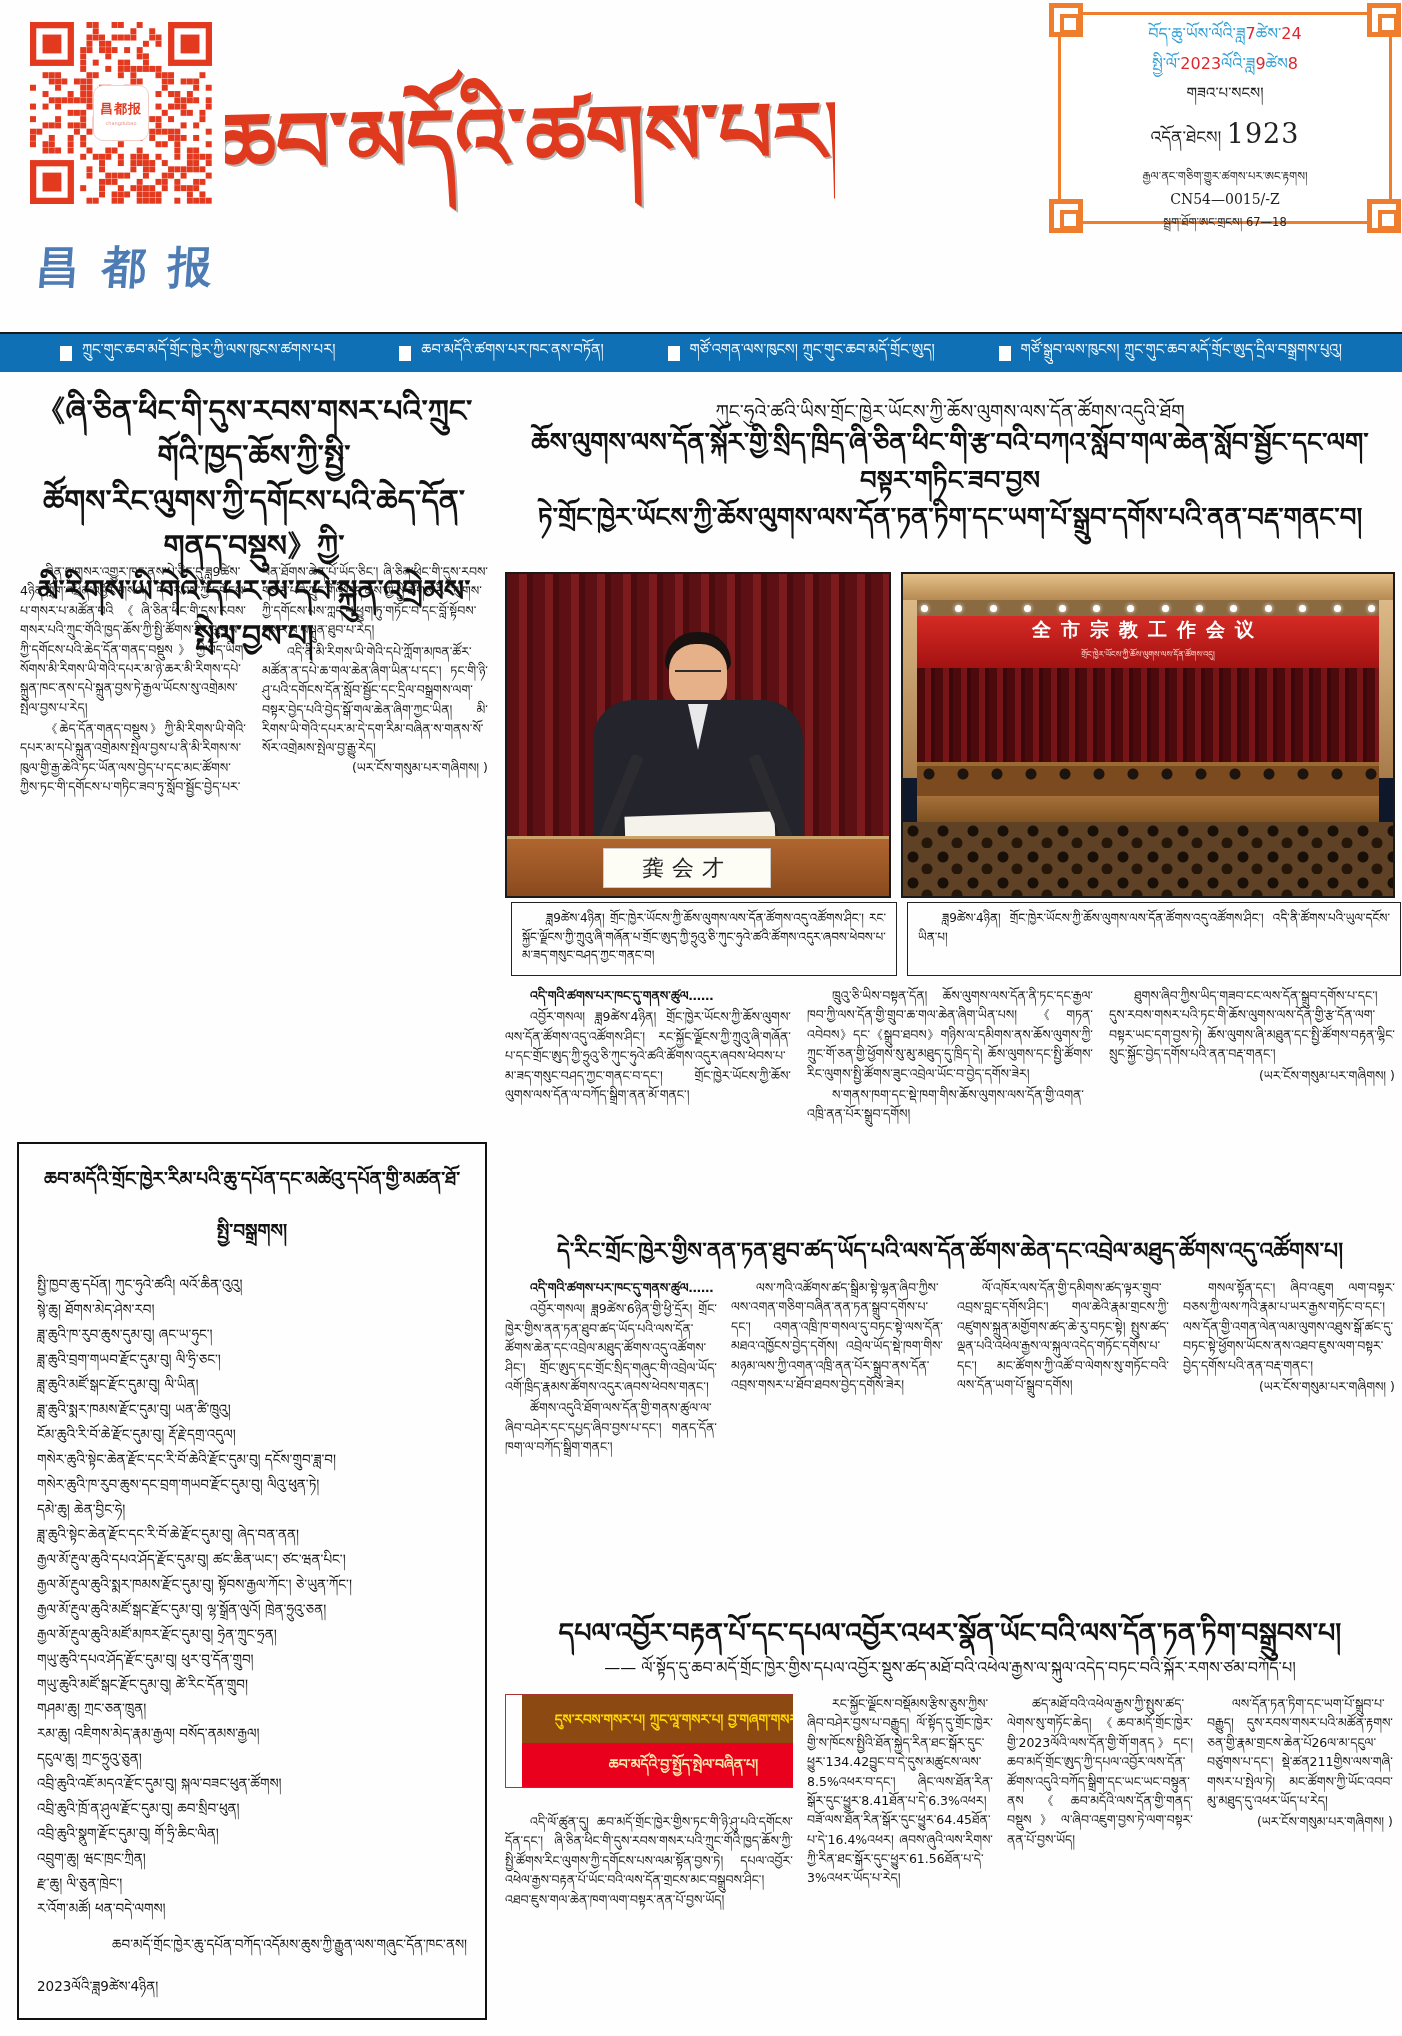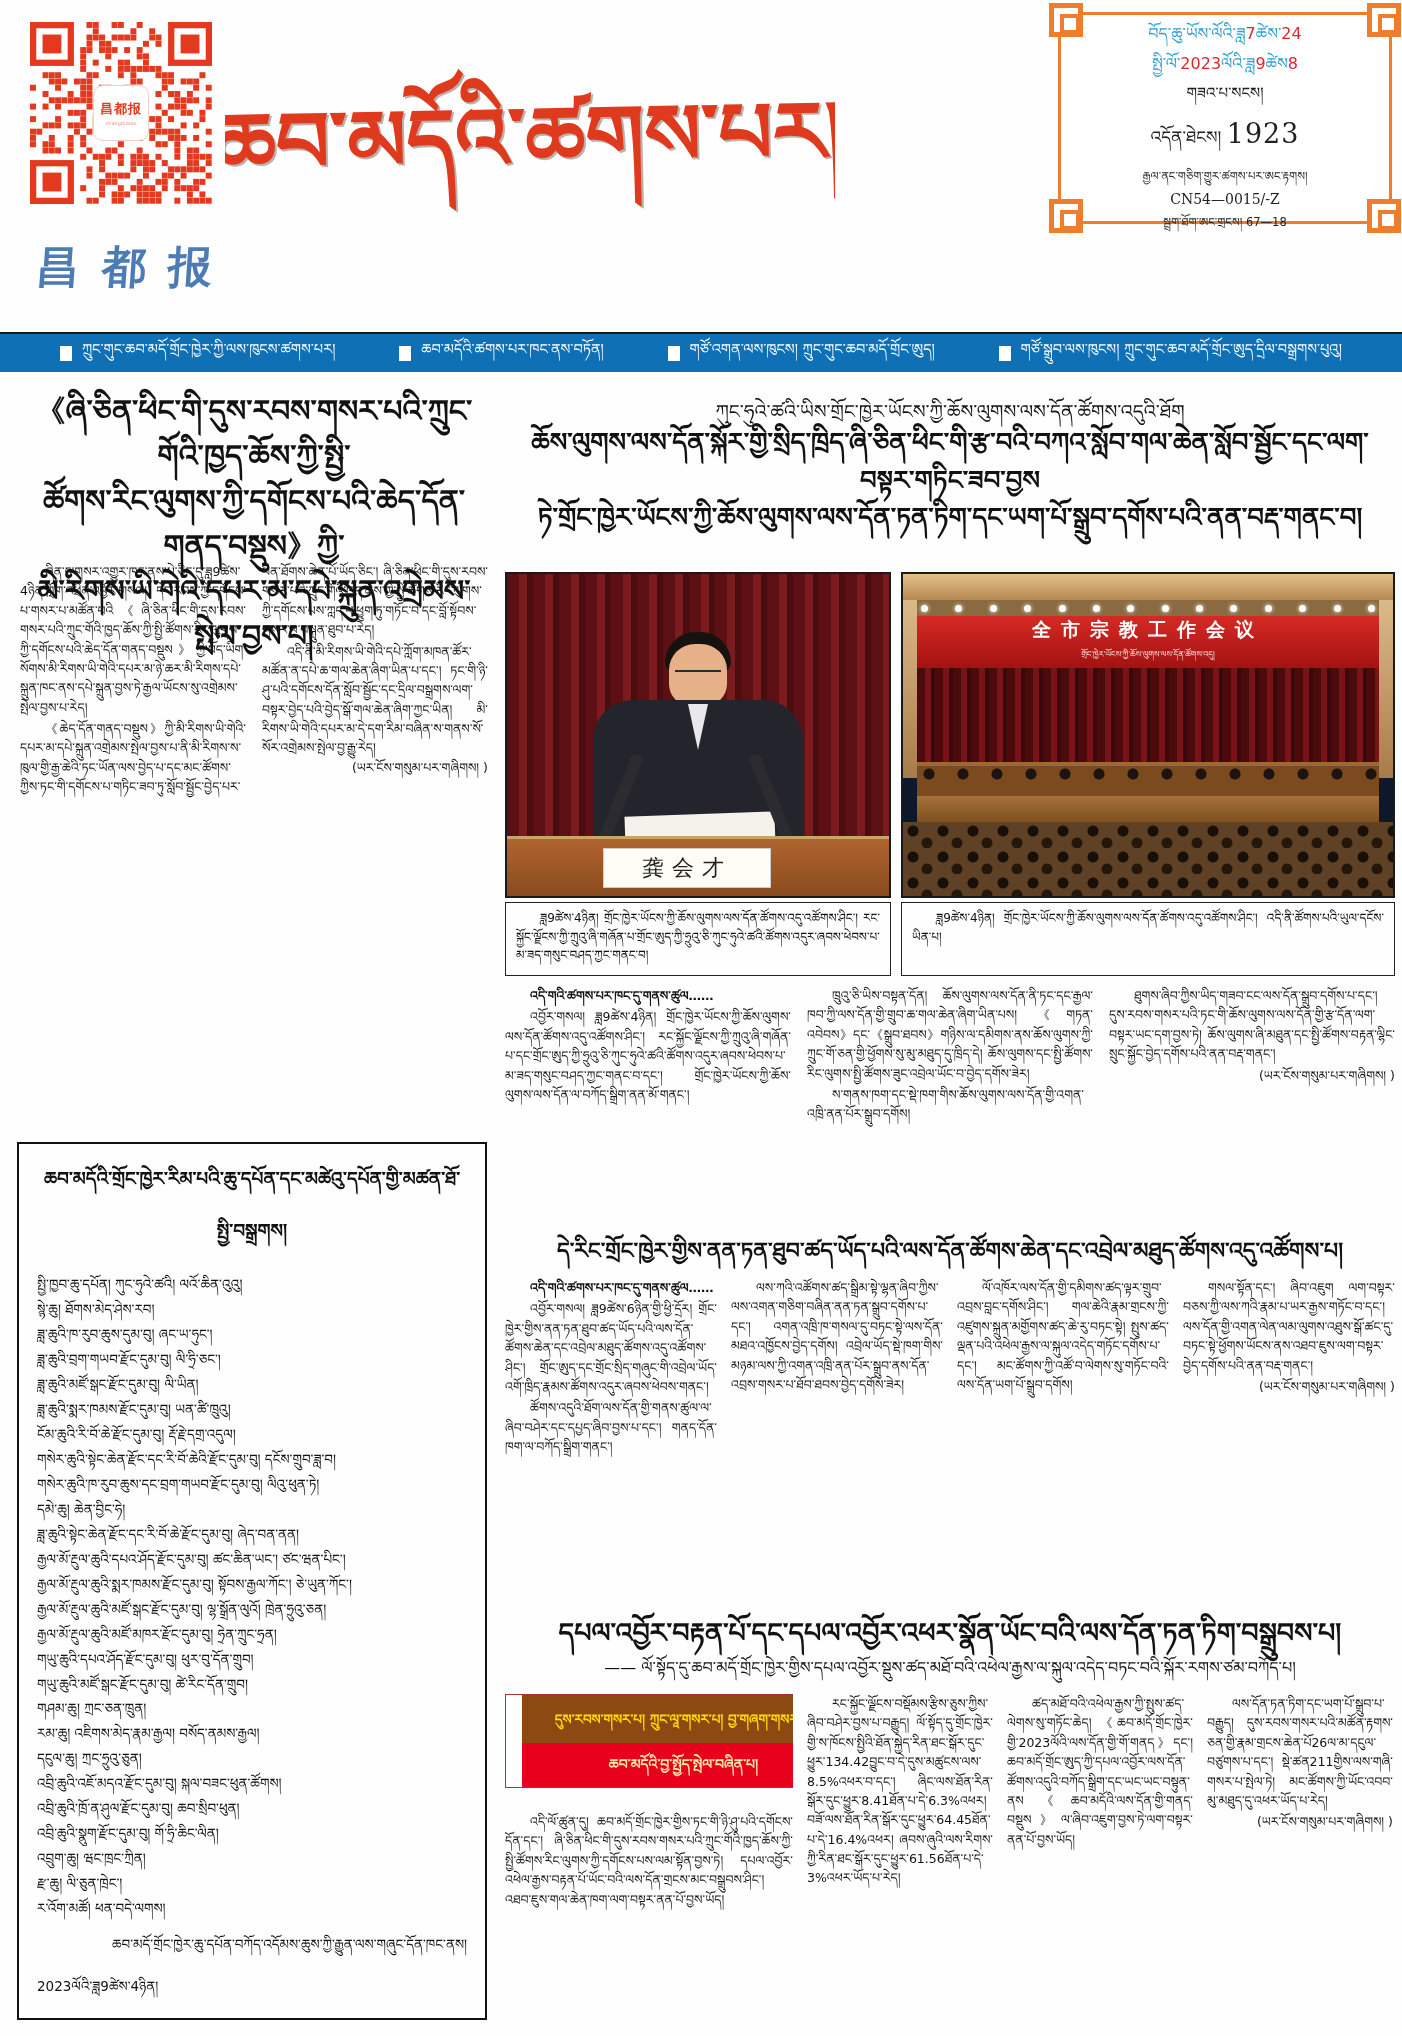--- a/index.html
+++ b/index.html
@@ -83,21 +83,21 @@
   .hall .curtains { position:absolute; left:14px; top:94px; width:calc(100% - 28px); height:110px; background:repeating-linear-gradient(90deg,#4d0a0d 0 8px,#761418 8px 14px,#3c070a 14px 18px); }
   .hall .sidewall { position:absolute; top:26px; width:14px; height:178px; background:linear-gradient(#dcb988,#a87c4a); }
   .hall .sidewall.l { left:0; } .hall .sidewall.r { right:0; }
   .hall .dais { position:absolute; left:14px; top:188px; width:calc(100% - 28px); height:34px; background:#7c4a1f; border-top:4px solid #9a6a33;
      background-image:radial-gradient(circle at 12px 8px,#1c140e 5px,transparent 6px); background-size:34px 30px; background-repeat:repeat-x; background-color:#7c4a1f; }
   .hall .stagefloor { position:absolute; left:14px; top:222px; width:calc(100% - 28px); height:26px; background:linear-gradient(#a5703a,#7e511f); }
   .hall .audience { position:absolute; left:0; top:248px; width:100%; height:74px; background-color:#5f4226;
      background-image:radial-gradient(circle at 10px 9px,#181008 5px,transparent 6px),radial-gradient(circle at 24px 21px,#241608 5px,transparent 6px);
      background-size:30px 26px; }
 
-  .caption { position:absolute; top:902px; height:74px; border:1px solid #222; padding:6px 10px; font-size:12px; line-height:1.55; text-align:justify; overflow:hidden; }
+  .caption { position:absolute; top:902px; height:74px; border:1px solid #222; padding:6px 10px; font-size:12px; line-height:1.55; text-align:justify; overflow:hidden;margin-left:6px; }
   .caption-left { left:505px; width:386px; }
   .caption-right { left:901px; width:494px; }
   .caption p { text-indent:2em; }
 
   
   .cols { position:absolute; left:505px; width:890px; display:flex; }
   .col { font-size:12.5px; line-height:1.55; text-align:justify; overflow:hidden; }
   .col p { text-indent:2em; margin-bottom:2px; }
   .col .lead { font-weight:bold; }
   .sec1 { top:986px; height:228px; gap:16px; }

